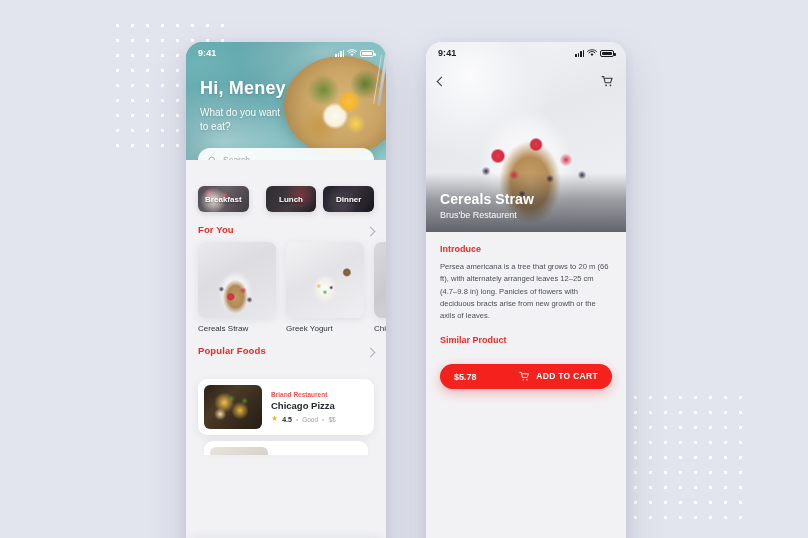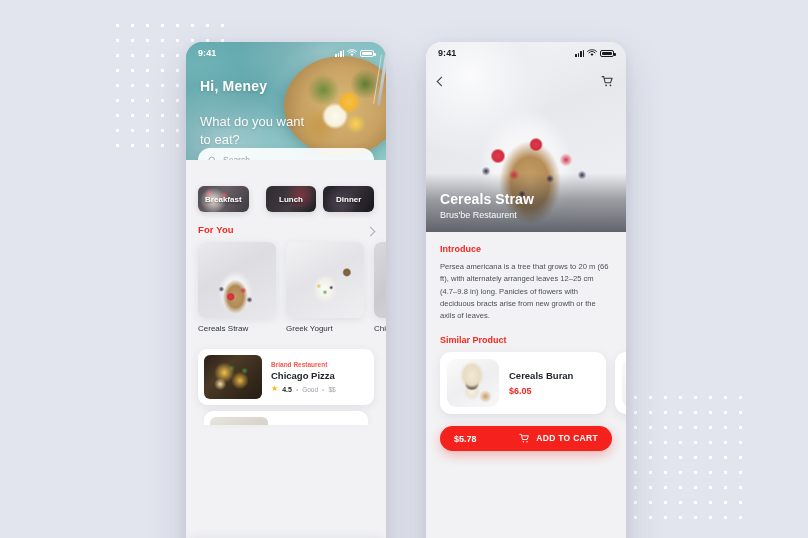--- a/index.html
+++ b/index.html
@@ -73,25 +73,25 @@
       radial-gradient(circle at 50% 50%, #d9b877 0%, #c8a263 52%, #b28d52 74%, #9e7c46 100%);
     box-shadow: 0 4px 14px rgba(0,0,0,.18);
   }
   .hero-photo::after {
     content:""; position:absolute; right:16px; top:-2px; width:3px; height:52px;
     background: linear-gradient(#d7dbdf,#aeb4ba); border-radius:2px;
     transform: rotate(9deg); box-shadow: -5px 0 0 -1px rgba(215,219,223,.85);
   }
   .hero-text { position: absolute; left: 14px; top: 36px; z-index: 4; }
   .hero-greet {
-    font-size: 14px; font-weight: bold; color: #fff; letter-spacing: .2px;
+    font-size: 18px; font-weight: bold; color: #fff; letter-spacing: .2px;
     text-shadow: 0 1px 3px rgba(0,0,0,.18);
   }
   .hero-sub {
-    margin-top: 19px; font-size: 13px; color: rgba(255,255,255,.95);
+    margin-top: 7px; font-size: 10px; color: rgba(255,255,255,.95);
     line-height: 1.35; text-shadow: 0 1px 3px rgba(0,0,0,.18);
   }
   .searchbar {
     position: absolute; left: 12px; right: 12px; bottom: -12px; height: 24px;
     background: rgba(255,255,255,.90); border-radius: 12px;
     display: flex; align-items: center; gap: 6px; padding: 0 10px;
     box-shadow: 0 3px 10px rgba(0,0,0,.10); z-index: 10;
   }
   .search-ph { font-size: 8.5px; color: #9ea3ab; }
 
@@ -331,20 +331,24 @@
     <div class="fy-card">
       <div class="fy-img" id="fy-img-1"></div>
       <div class="fy-name">Greek Yogurt</div>
     </div>
     <div class="fy-card">
       <div class="fy-img" id="fy-img-2"></div>
       <div class="fy-name">Chia See</div>
     </div>
   </div>
 
+  <div class="sec-head">
+    <span class="sec-title">Popular Foods</span>
+    <span class="chev-right"></span>
+  </div>
 
   <div class="pop-wrap">
     <div class="pop-card">
       <div class="pop-img"></div>
       <div>
         <div class="pop-rest">Briand Restaurent</div>
         <div class="pop-name">Chicago Pizza</div>
         <div class="pop-meta">
           <span class="star">★</span>
           <span class="pop-rate">4.5</span>
@@ -411,32 +415,20 @@
     </div>
   </div>
 
   <div class="detail-body">
     <div class="intro-head">Introduce</div>
     <div class="intro-text">Persea americana is a tree that grows to 20 m (66 ft), with alternately arranged leaves 12–25 cm (4.7–9.8 in) long. Panicles of flowers with deciduous bracts arise from new growth or the axils of leaves.</div>
   </div>
 
   <div class="sim-head">Similar Product</div>
 
-  <div class="sim-row">
-    <div class="sim-card">
-      <div class="sim-img"></div>
-      <div>
-        <div class="sim-name">Cereals Buran</div>
-        <div class="sim-price">$6.05</div>
-      </div>
-    </div>
-    <div class="sim-card-peek">
-      <div class="pk"></div>
-    </div>
-  </div>
 
   <div class="cartbar">
     <div class="cart-btn">
       <span class="cart-price">$5.78</span>
       <span class="cart-cta">
         <svg width="11" height="11" viewBox="0 0 24 24">
           <path d="M2 3h3l2.6 11.2h10.1L20.5 6H6.2" fill="none" stroke="#fff" stroke-width="2" stroke-linecap="round" stroke-linejoin="round"></path>
           <circle cx="9.5" cy="19" r="1.7" fill="#fff"></circle>
           <circle cx="17.5" cy="19" r="1.7" fill="#fff"></circle>
         </svg>

